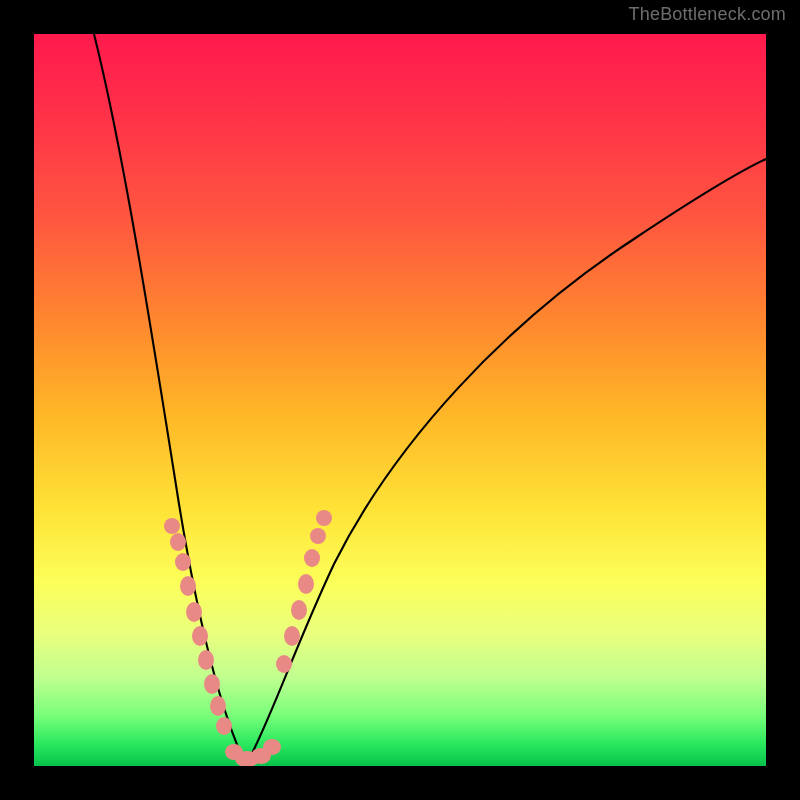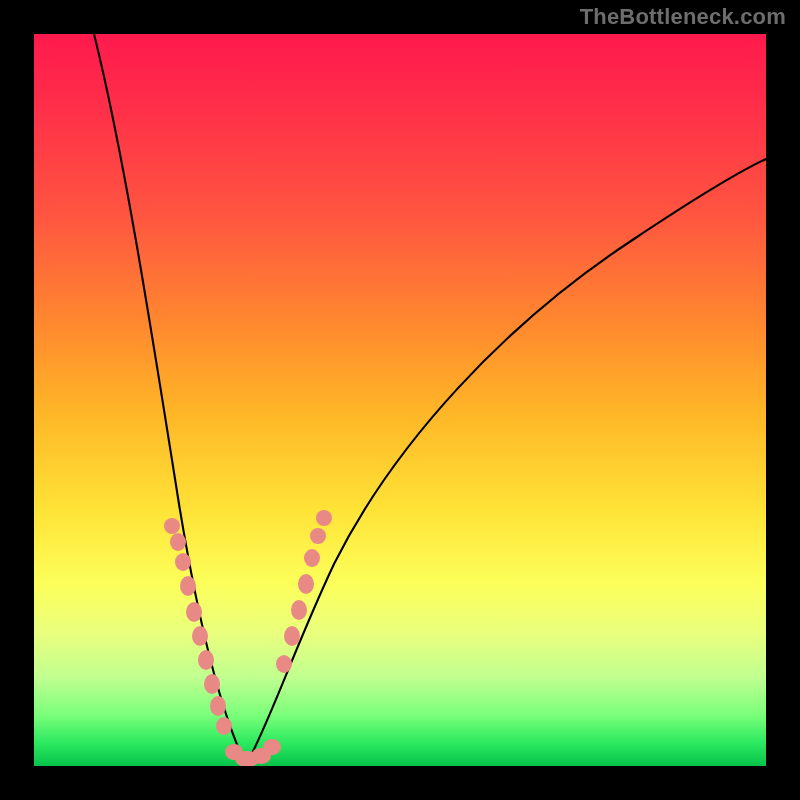--- a/index.html
+++ b/index.html
@@ -15,22 +15,22 @@
     position: relative;
     width: 800px;
     height: 800px;
     background: #000;
   }
   .watermark {
     position: absolute;
     top: 4px;
     right: 14px;
     color: #6d6d6d;
-    font-size: 22px;
-    font-weight: 700;
+    font-size: 18px;
+    font-weight: 400;
     letter-spacing: 0.2px;
     z-index: 50;
   }
   .plot-area {
     position: absolute;
     left: 34px;
     top: 34px;
     width: 732px;
     height: 732px;
     overflow: hidden;

